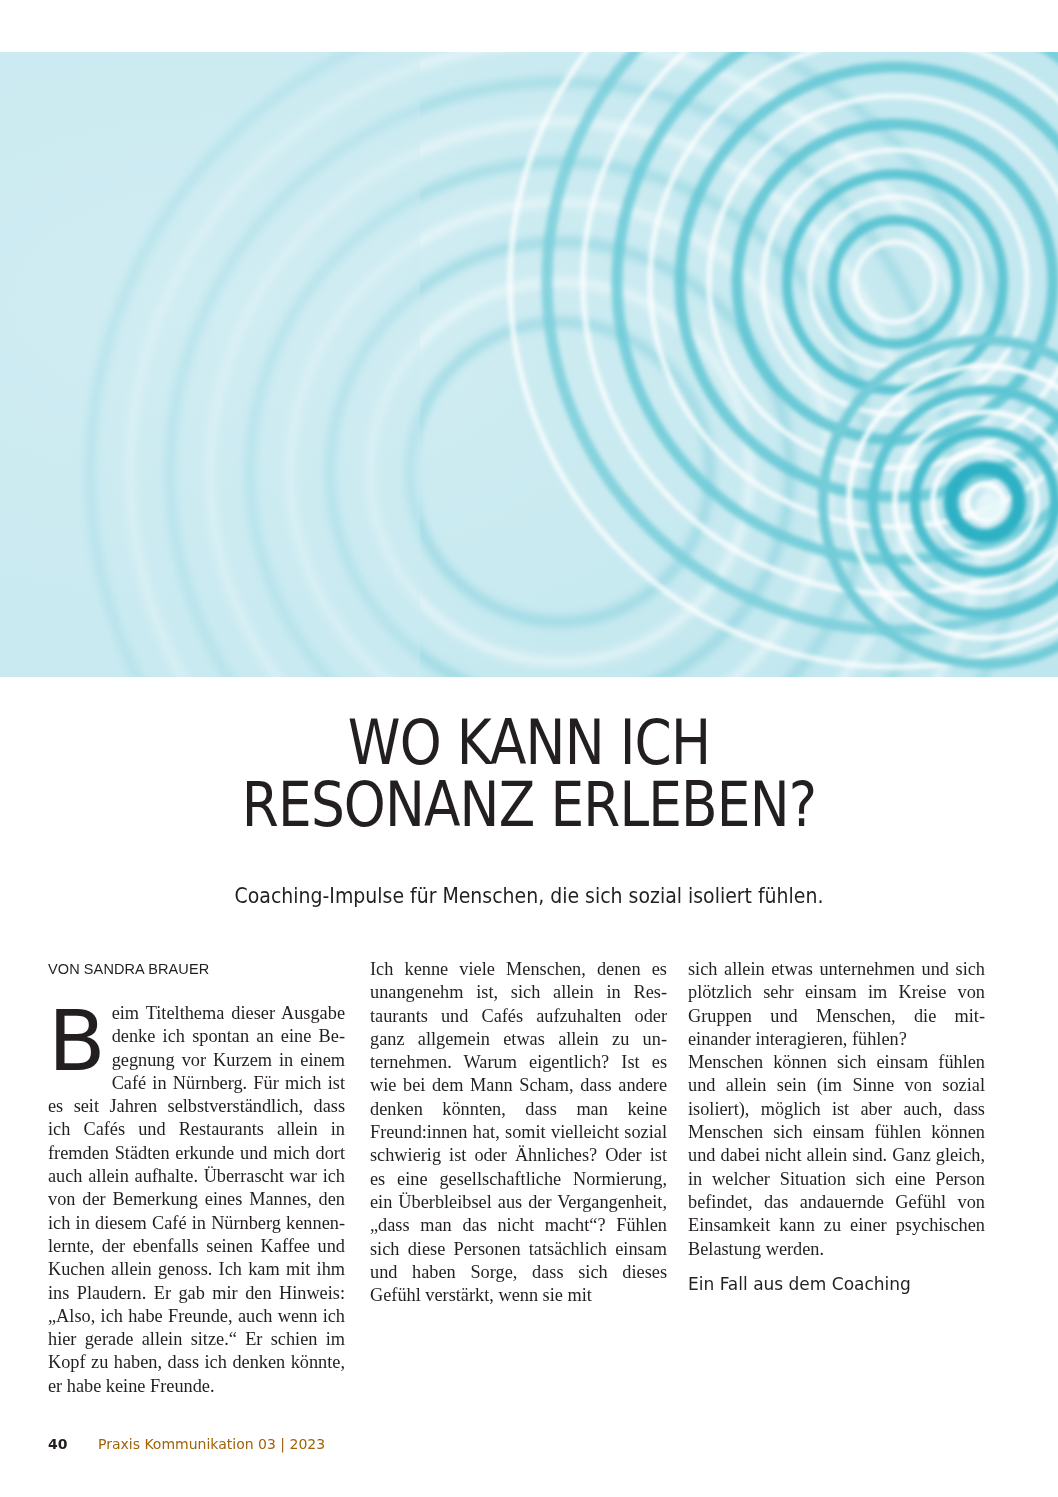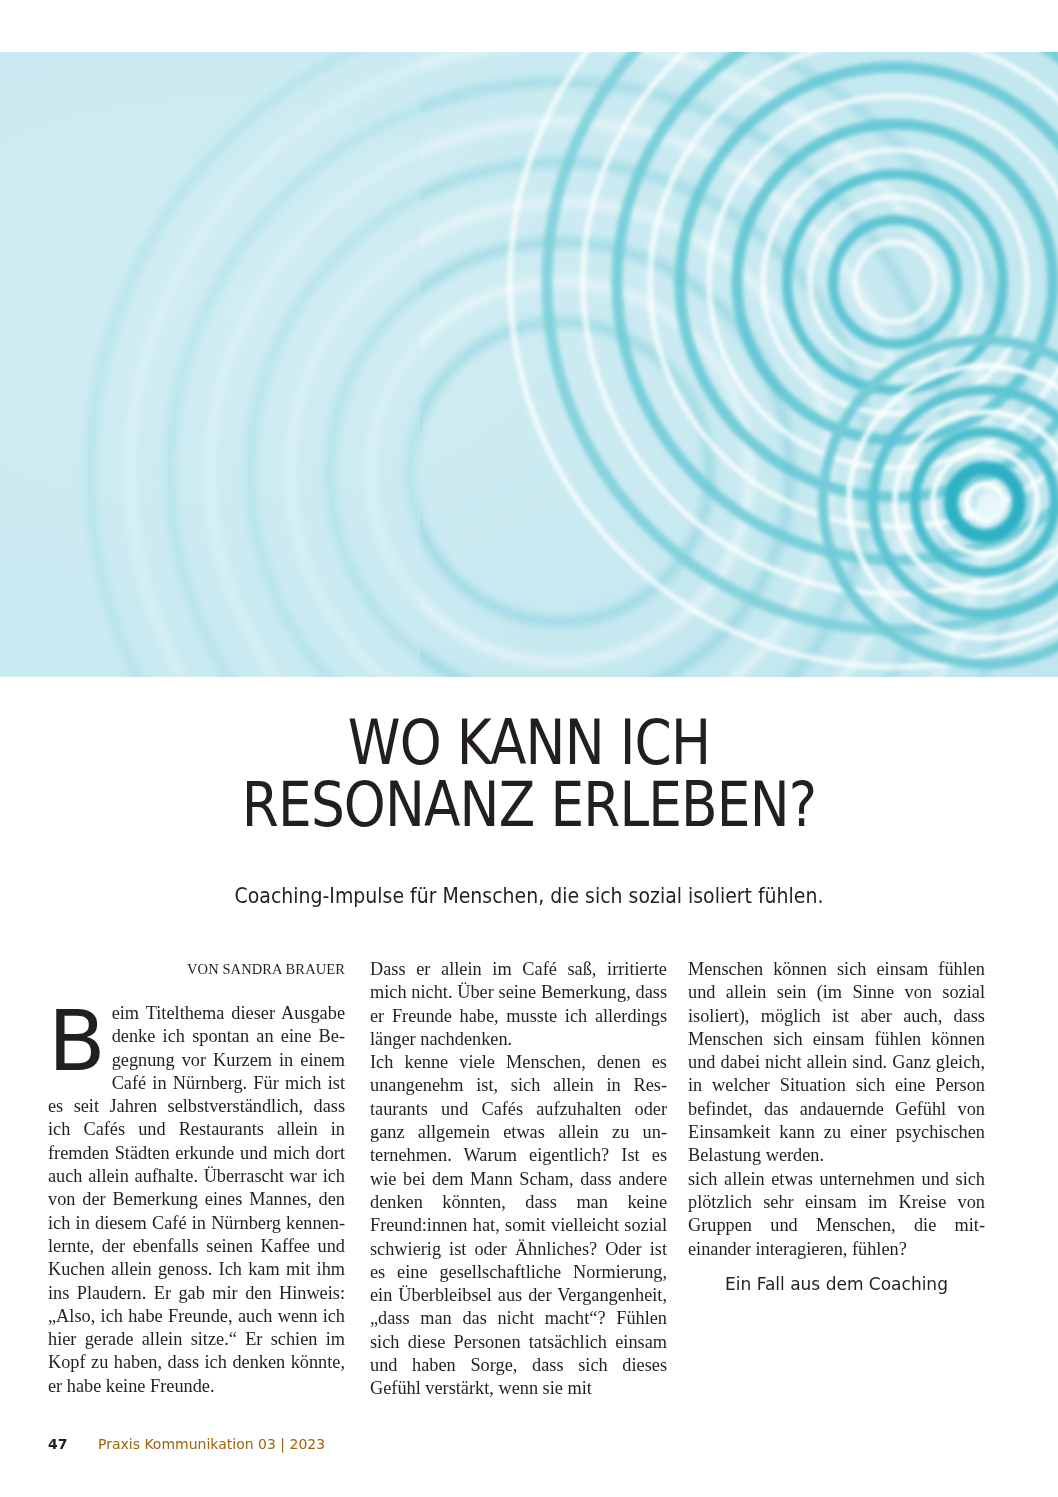--- a/index.html
+++ b/index.html
@@ -14,38 +14,38 @@
     font-family: "DejaVu Sans", sans-serif; font-weight: 400; font-size: 62px; line-height: 62px;
     letter-spacing: -1px; color: #231f20; transform: scaleX(0.86); transform-origin: 529px 0;
   }
   .title div { white-space: nowrap; }
   .subtitle {
     position: absolute; left: 0; top: 884px; width: 1058px; text-align: center;
     font-family: "DejaVu Sans", sans-serif; font-size: 21px; color: #231f20;
     transform: scaleX(0.9); transform-origin: 529px 0; white-space: nowrap;
   }
   .byline {
-    position: absolute; left: 48px; top: 961px; width: 297px; text-align: right;
-    font-family: Liberation Serif, serif; font-size: 14.5px; color: #231f20; letter-spacing: 0.1px;
+    position: absolute; left: 48px; top: 961px; width: 297px; text-align: left;
+    font-family: Liberation Sans, sans-serif; font-size: 14.5px; color: #231f20; letter-spacing: 0.1px;
   }
   .col {
     position: absolute; width: 297px;
     font-family: "Liberation Serif", serif; font-size: 18.3px; line-height: 23.3px;
     text-align: justify; hyphens: manual; color: #231f20;
   }
   .col p { margin: 0; }
   .col1 { left: 48px; top: 1002px; }
   .col2 { left: 370px; top: 958px; }
   .col3 { left: 688px; top: 958px; }
   .dropcap {
     float: left; font-family: "DejaVu Sans", sans-serif; font-size: 84px; line-height: 66px;
     margin: 6px 6px 0 0; color: #231f20; height: 66px;
   }
   .subhead {
-    font-family: "DejaVu Sans", sans-serif; font-size: 17px; text-align: center;
+    font-family: "DejaVu Sans", sans-serif; font-size: 17px; 
     margin: 12px 0 16px 0; line-height: 23px;
   }
   .footer {
     position: absolute; top: 1436px; left: 48px; font-family: "DejaVu Sans", sans-serif; font-size: 14px;
   }
   .footer .page-num { font-weight: bold; color: #231f20; margin-right: 26px; }
   .footer .mag { color: #a16207; }
 </style>
 </head>
 <body>
@@ -118,26 +118,25 @@
 <div class="subtitle">Coaching-Impulse für Menschen, die sich sozial isoliert fühlen.</div>
 
 <div class="byline">VON SANDRA BRAUER</div>
 
 <div class="col col1">
   <span class="dropcap">B</span>
   <p>eim Titelthema dieser Ausgabe denke ich spontan an eine Be­gegnung vor Kurzem in einem Café in Nürnberg. Für mich ist es seit Jahren selbstverständlich, dass ich Ca­fés und Restaurants allein in fremden Städten erkunde und mich dort auch allein aufhalte. Überrascht war ich von der Bemerkung eines Mannes, den ich in diesem Café in Nürnberg kennen­lernte, der ebenfalls seinen Kaffee und Kuchen allein genoss. Ich kam mit ihm ins Plaudern. Er gab mir den Hinweis: „Also, ich habe Freunde, auch wenn ich hier gerade allein sitze.“ Er schien im Kopf zu haben, dass ich denken könnte, er habe keine Freunde.</p>
 </div>
 
 <div class="col col2">
-  <p>Dass er allein im Café saß, irritierte mich nicht. Über seine Bemerkung, dass er Freunde habe, musste ich al­lerdings länger nachdenken.</p>
   <p>Ich kenne viele Menschen, denen es unangenehm ist, sich allein in Res­taurants und Cafés aufzuhalten oder ganz allgemein etwas allein zu un­ternehmen. Warum eigentlich? Ist es wie bei dem Mann Scham, dass an­dere denken könnten, dass man keine Freund:innen hat, somit vielleicht sozi­al schwierig ist oder Ähnliches? Oder ist es eine gesellschaftliche Normie­rung, ein Überbleibsel aus der Vergan­genheit, „dass man das nicht macht“? Fühlen sich diese Personen tatsächlich einsam und haben Sorge, dass sich dieses Gefühl verstärkt, wenn sie mit</p>
 </div>
 
 <div class="col col3">
+  <p>sich allein etwas unternehmen und sich plötzlich sehr einsam im Kreise von Gruppen und Menschen, die mit­einander interagieren, fühlen?</p>
   <p>Menschen können sich einsam fühlen und allein sein (im Sinne von sozial isoliert), möglich ist aber auch, dass Menschen sich einsam fühlen kön­nen und dabei nicht allein sind. Ganz gleich, in welcher Situation sich eine Person befindet, das andauernde Ge­fühl von Einsamkeit kann zu einer psychischen Belastung werden.</p>
-  <p>sich allein etwas unternehmen und sich plötzlich sehr einsam im Kreise von Gruppen und Menschen, die mit­einander interagieren, fühlen?</p>
   <div class="subhead">Ein Fall aus dem Coaching</div>
 </div>
 
 <div class="footer">
-  <span class="page-num">47</span>
+  <span class="page-num">40</span>
   <span class="mag">Praxis Kommunikation 03 | 2023</span>
 </div>
 
 </body></html>

